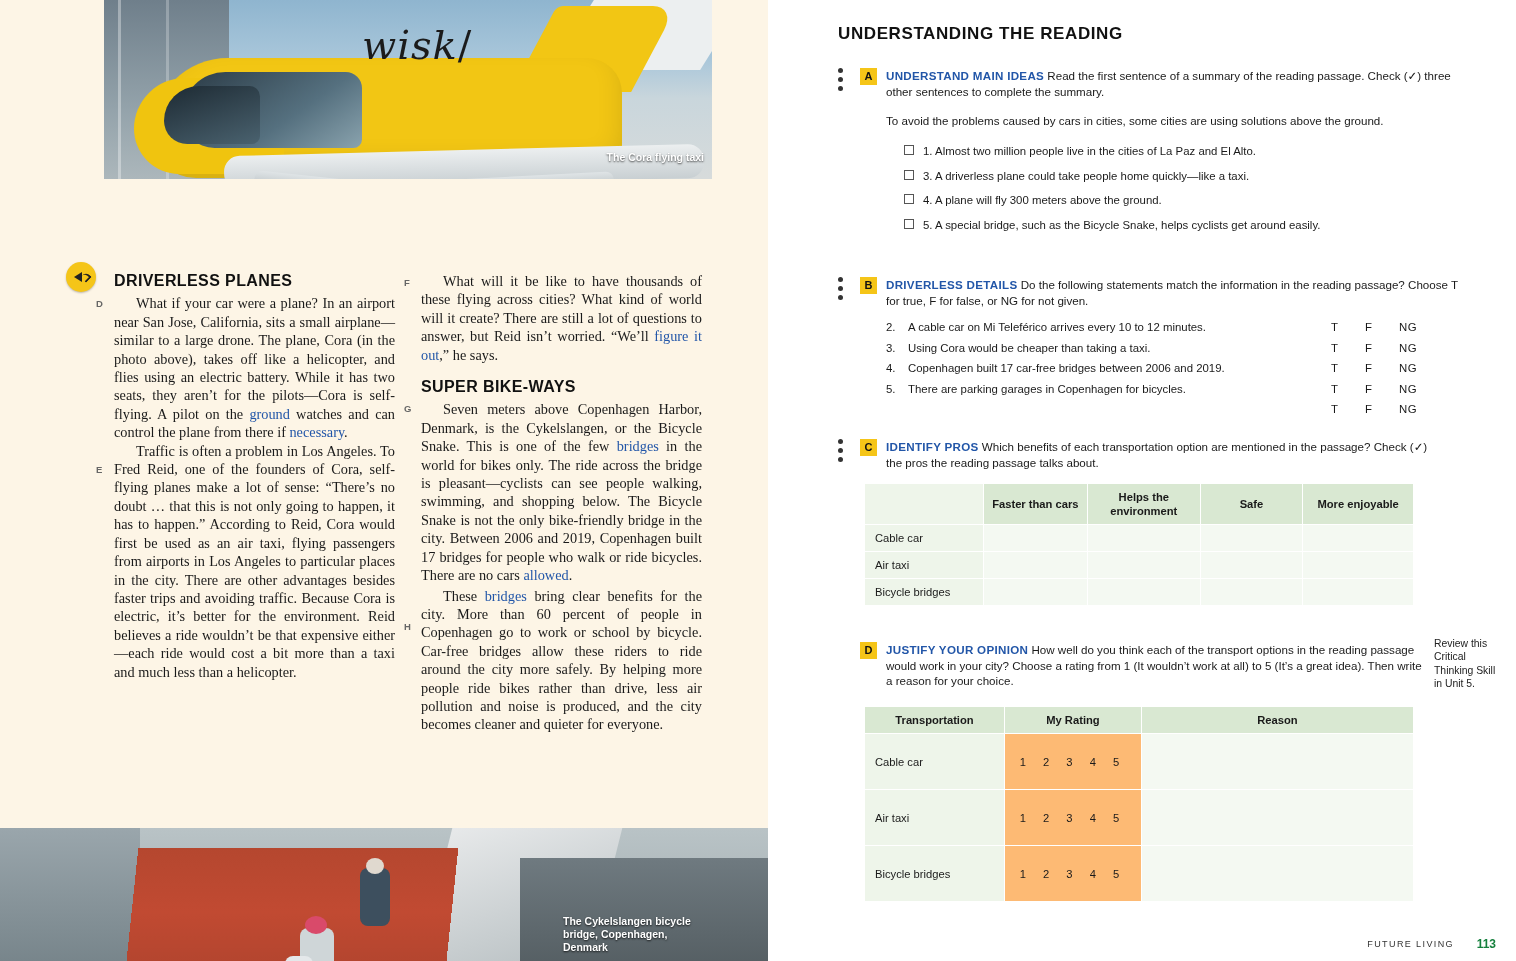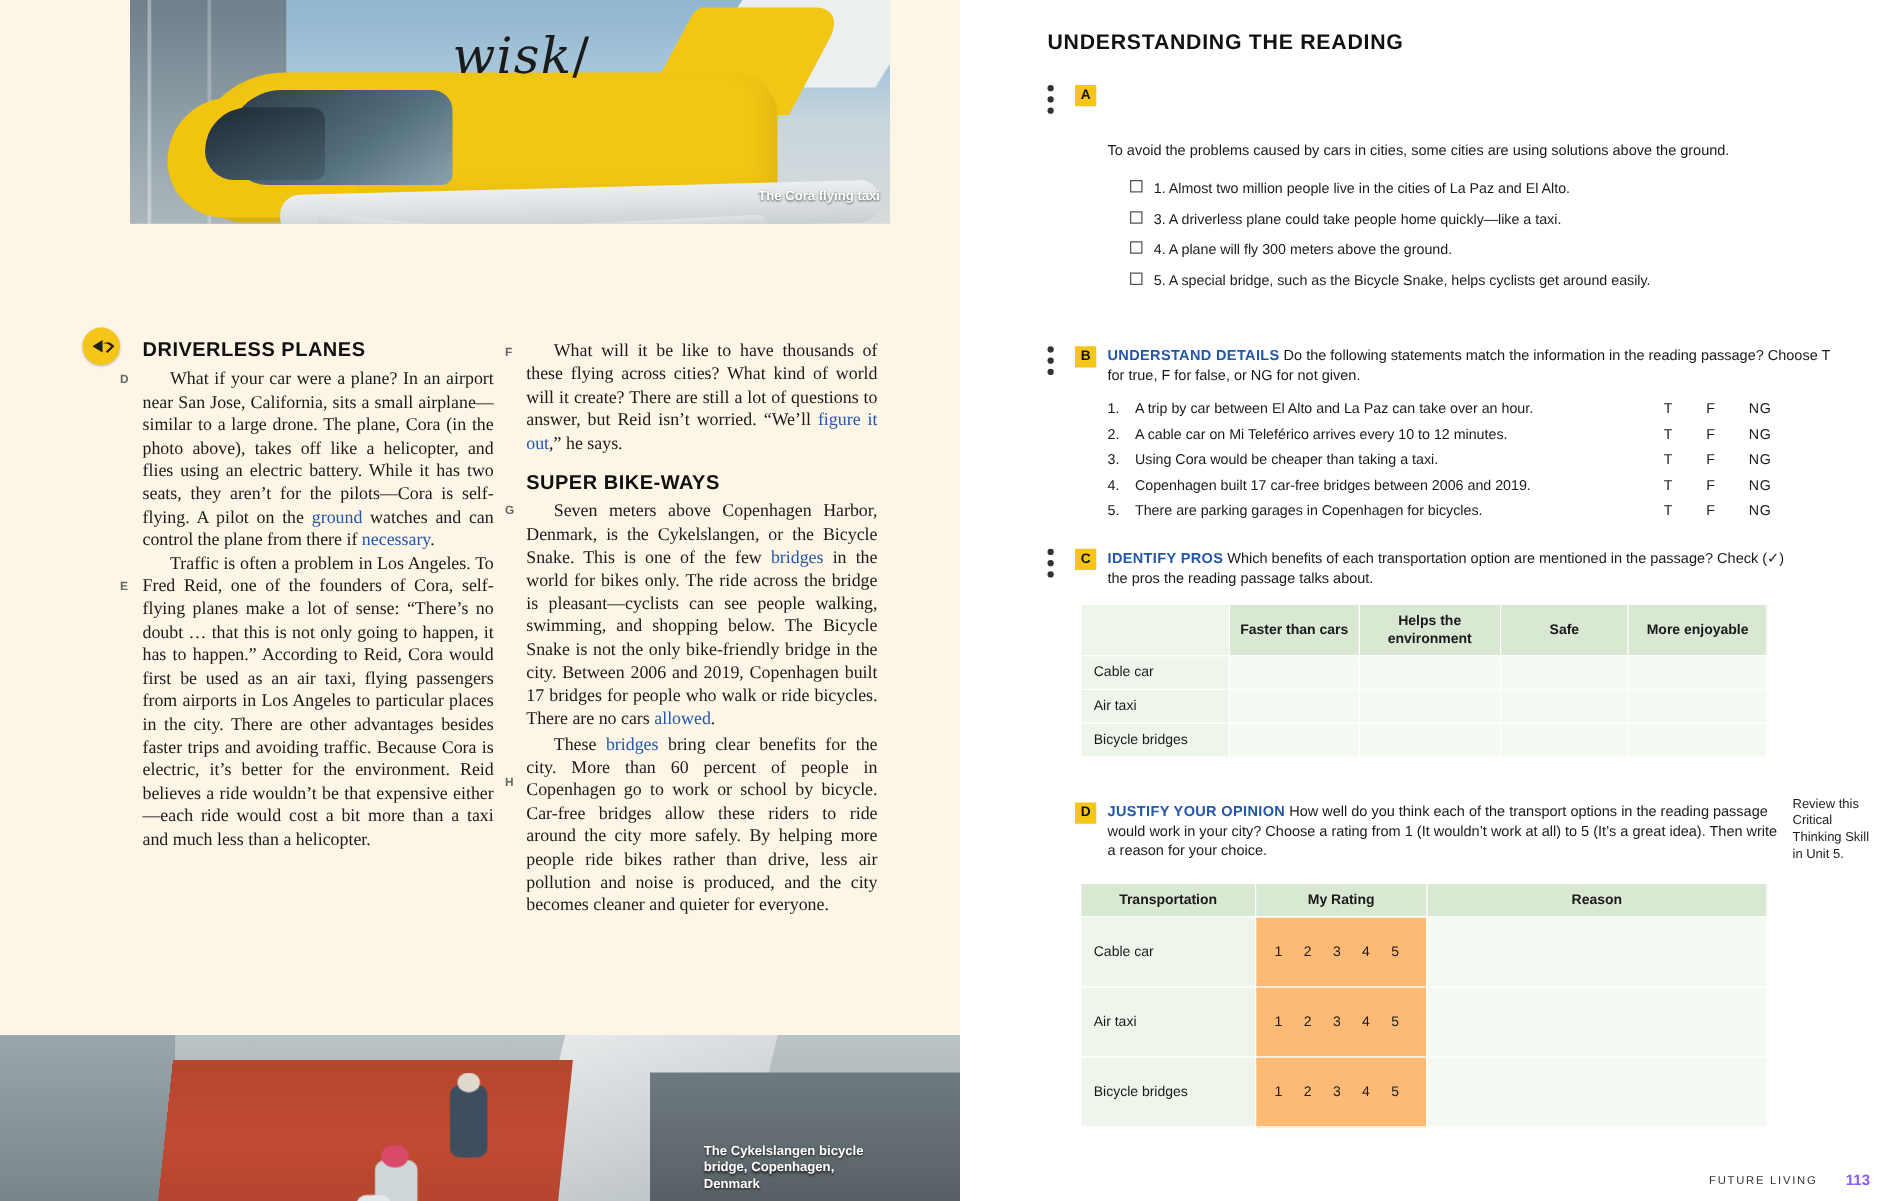--- a/index.html
+++ b/index.html
@@ -361,21 +361,21 @@
     right: 62px; bottom: 12px;
     font-size: 9px;
     letter-spacing: 1.4px;
     color: #333;
   }
   .page-num-right {
     position: absolute;
     right: 20px; bottom: 10px;
     font-size: 12px;
     font-weight: bold;
-    color: #8b5cf6;
+    color: #15803d;
     text-align: center;
   }
 </style>
 </head>
 <body>
 
 <div class="page">
 
   <div class="left-page">
 
@@ -435,40 +435,43 @@
   <div class="right-page">
 
     <div class="r-title">UNDERSTANDING THE READING</div>
 
     <div class="dots" style="left:62px; top:68px;">
         <i></i>
         <i></i>
         <i></i>
       </div>
     <div class="tag" style="left:84px; top:68px;">A</div>
+    <div class="sec-head" style="left:110px; top:68px; width:580px;">
+      <b class="label">UNDERSTAND MAIN IDEAS</b>
+      <span>Read the first sentence of a summary of the reading passage. Check (✓) three other sentences to complete the summary.</span>
+    </div>
     <div class="body-txt" style="left:110px; top:113px; width:580px;">To avoid the problems caused by cars in cities, some cities are using solutions above the ground.</div>
     <div class="chk-list" style="left:128px; top:139px;">
       <div><span class="box"></span><span>1.  Almost two million people live in the cities of La Paz and El Alto.</span></div>
       <div><span class="box"></span><span>3.  A driverless plane could take people home quickly—like a taxi.</span></div>
       <div><span class="box"></span><span>4.  A plane will fly 300 meters above the ground.</span></div>
       <div><span class="box"></span><span>5.  A special bridge, such as the Bicycle Snake, helps cyclists get around easily.</span></div>
     </div>
 
     <div class="dots" style="left:62px; top:277px;">
         <i></i>
         <i></i>
         <i></i>
       </div>
     <div class="tag" style="left:84px; top:277px;">B</div>
     <div class="sec-head" style="left:110px; top:277px; width:580px;">
-      <b class="label">UNDERSTAND DETAILS</b>
+      <b class="label">DRIVERLESS DETAILS</b>
       <span>Do the following statements match the information in the reading passage? Choose T for true, F for false, or NG for not given.</span>
     </div>
     <div class="num-list" style="left:110px; top:317px; width:520px;">
-      <div><span class="n">1.</span><span>A trip by car between El Alto and La Paz can take over an hour.</span></div>
       <div><span class="n">2.</span><span>A cable car on Mi Teleférico arrives every 10 to 12 minutes.</span></div>
       <div><span class="n">3.</span><span>Using Cora would be cheaper than taking a taxi.</span></div>
       <div><span class="n">4.</span><span>Copenhagen built 17 car-free bridges between 2006 and 2019.</span></div>
       <div><span class="n">5.</span><span>There are parking garages in Copenhagen for bicycles.</span></div>
     </div>
     <div class="tfng" style="left:555px; top:317px;">
       <div><span>T</span><span>F</span><span>NG</span></div>
       <div><span>T</span><span>F</span><span>NG</span></div>
       <div><span>T</span><span>F</span><span>NG</span></div>
       <div><span>T</span><span>F</span><span>NG</span></div>

